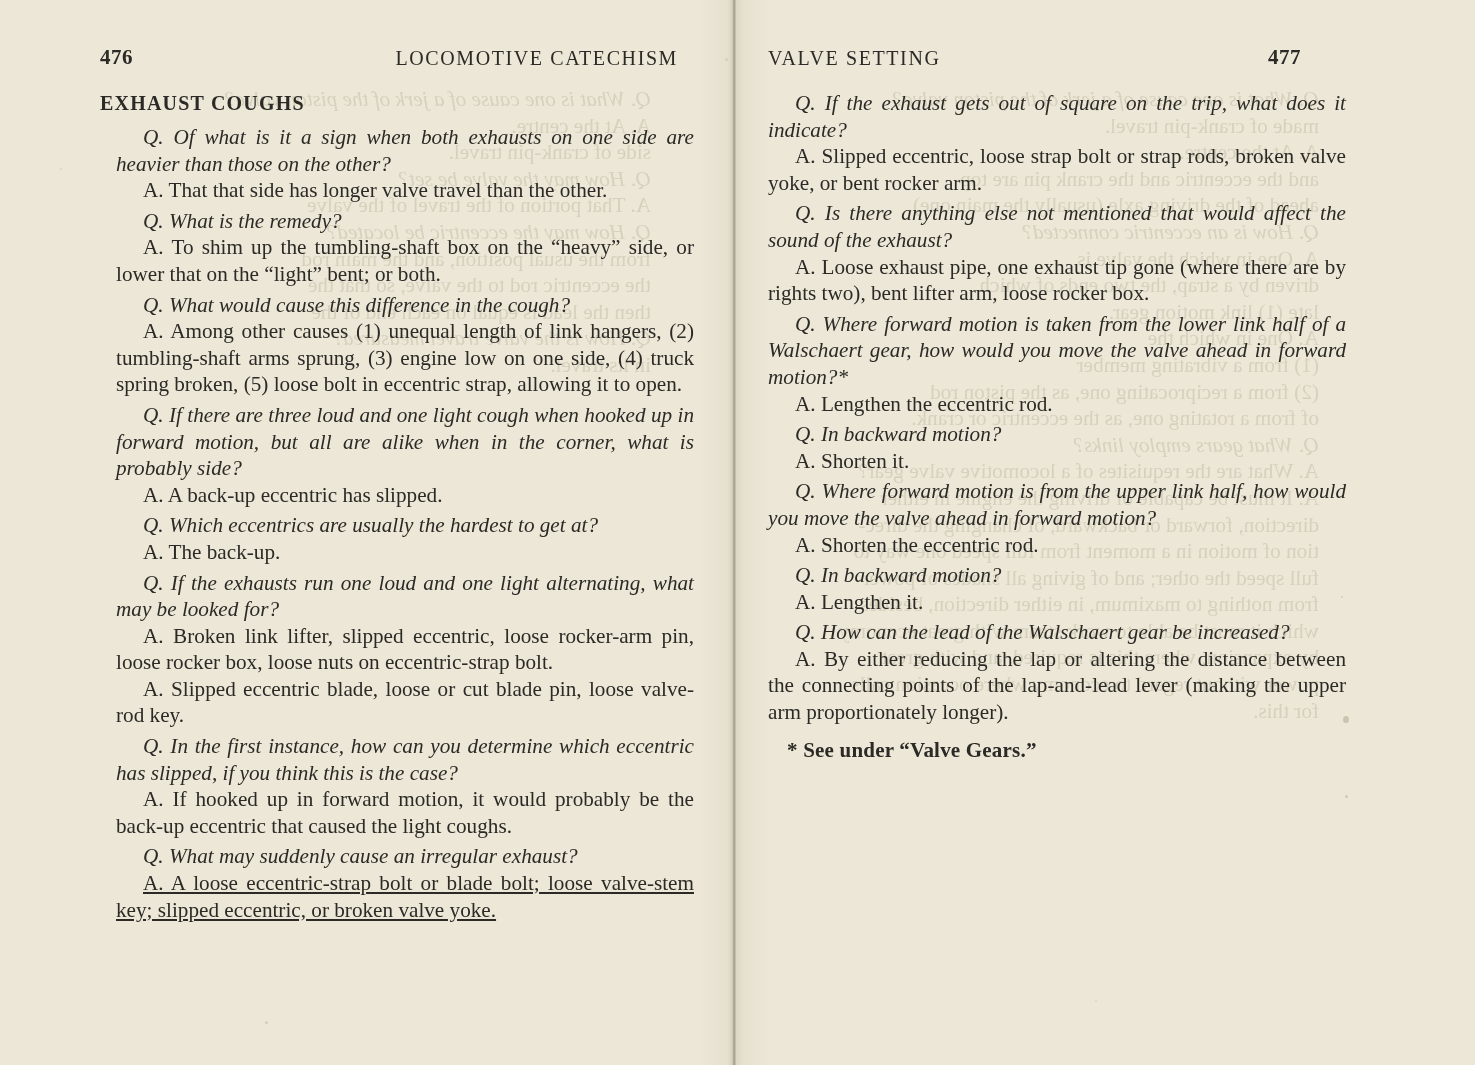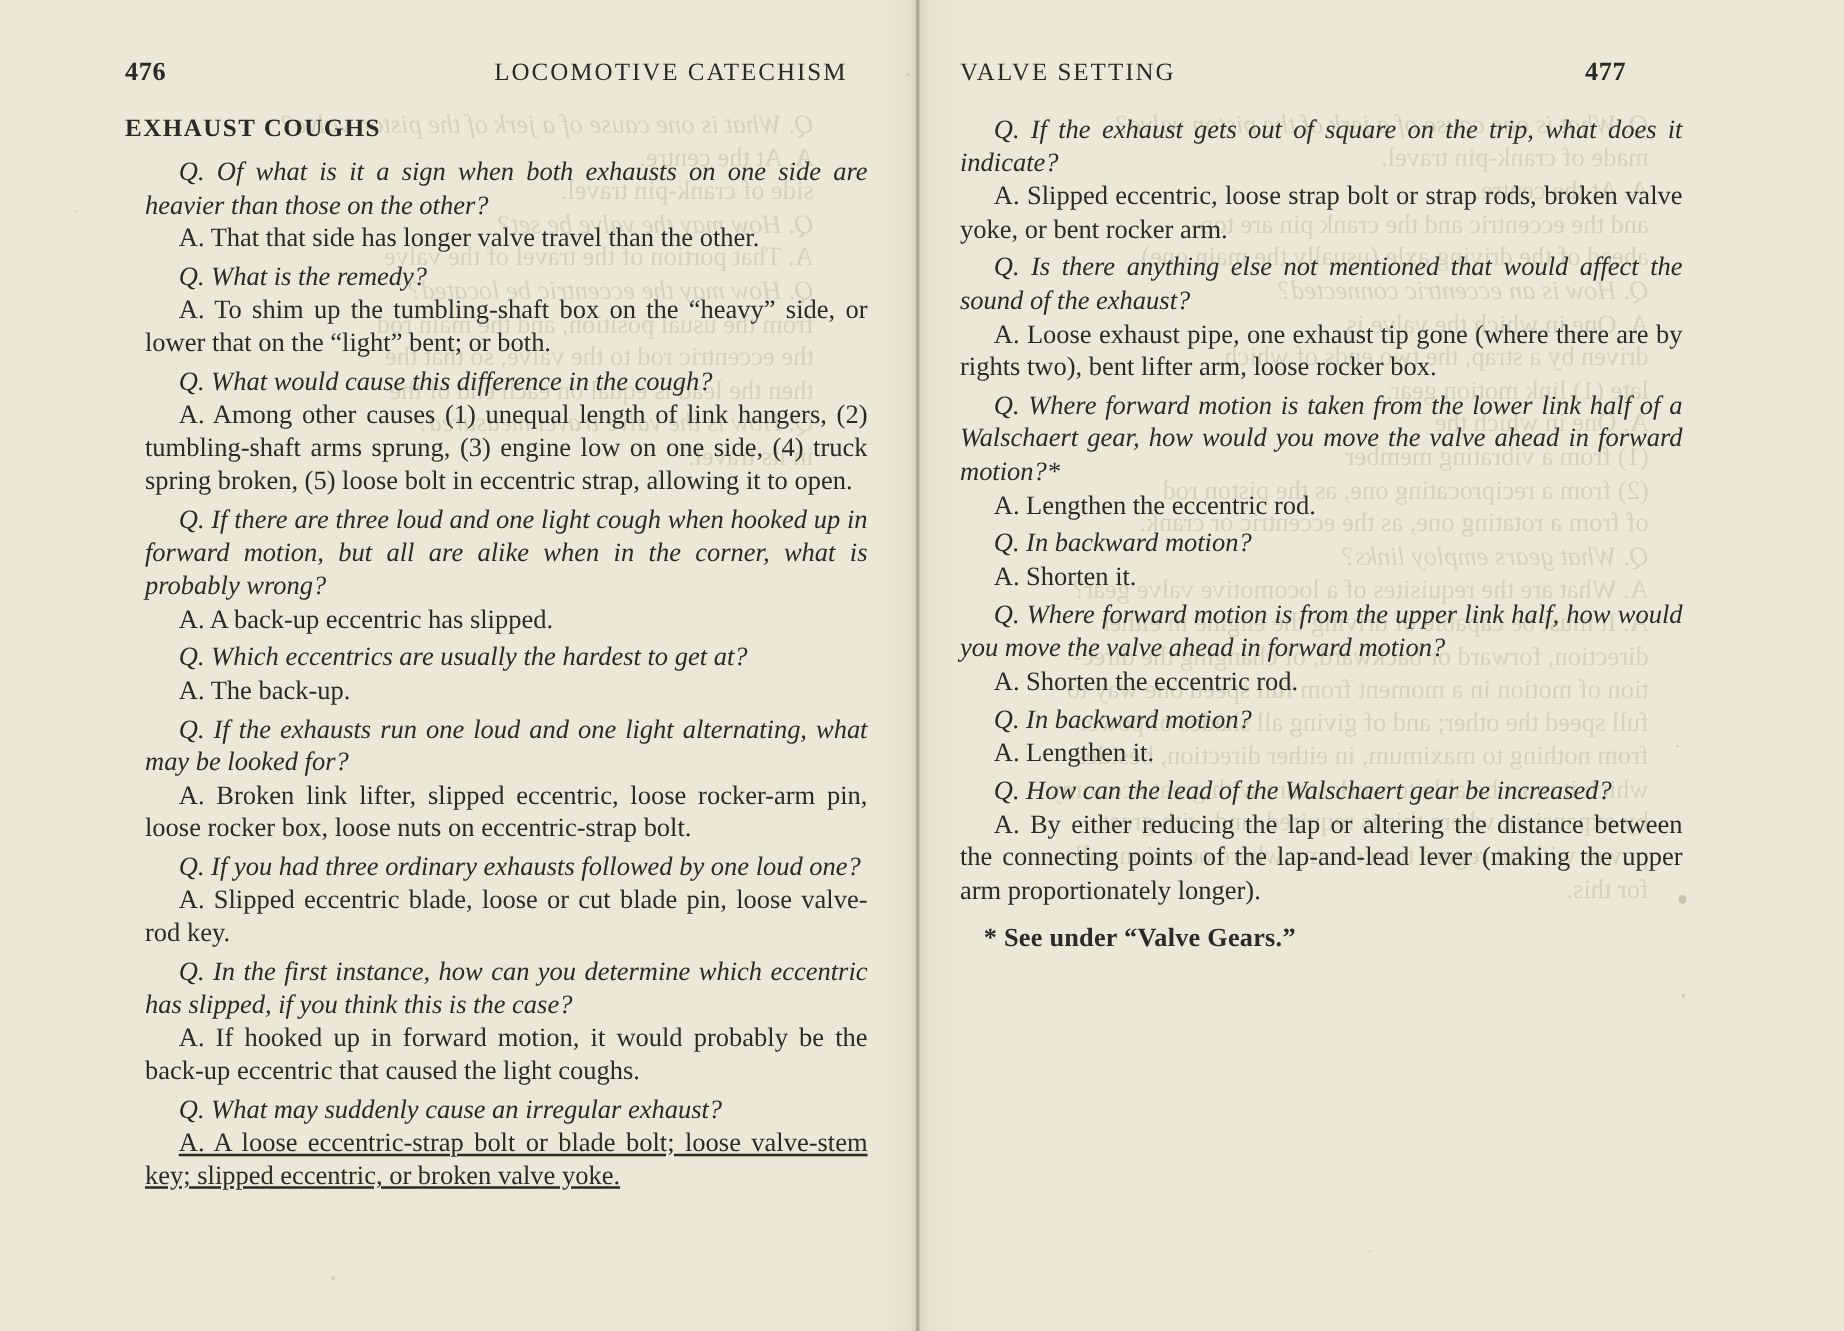--- a/index.html
+++ b/index.html
@@ -190,27 +190,26 @@
 
     <div class="section-heading">EXHAUST COUGHS</div>
 
     <div class="column col-left" id="col-left">
         <p class="para q">Q. Of what is it a sign when both exhausts on one side are heavier than those on the other?</p>
         <p class="para a">A. That that side has longer valve travel than the other.</p>
         <p class="para q">Q. What is the remedy?</p>
         <p class="para a">A. To shim up the tumbling-shaft box on the “heavy” side, or lower that on the “light” bent; or both.</p>
         <p class="para q">Q. What would cause this difference in the cough?</p>
         <p class="para a">A. Among other causes (1) unequal length of link hangers, (2) tumbling-shaft arms sprung, (3) engine low on one side, (4) truck spring broken, (5) loose bolt in eccentric strap, allowing it to open.</p>
-        <p class="para q">Q. If there are three loud and one light cough when hooked up in forward motion, but all are alike when in the corner, what is probably wrong?</p>
+        <p class="para q">Q. If there are three loud and one light cough when hooked up in forward motion, but all are alike when in the corner, what is probably side?</p>
         <p class="para a">A. A back-up eccentric has slipped.</p>
         <p class="para q">Q. Which eccentrics are usually the hardest to get at?</p>
         <p class="para a">A. The back-up.</p>
         <p class="para q">Q. If the exhausts run one loud and one light alternating, what may be looked for?</p>
         <p class="para a">A. Broken link lifter, slipped eccentric, loose rocker-arm pin, loose rocker box, loose nuts on eccentric-strap bolt.</p>
-        <p class="para q">Q. If you had three ordinary exhausts followed by one loud one?</p>
         <p class="para a">A. Slipped eccentric blade, loose or cut blade pin, loose valve-rod key.</p>
         <p class="para q">Q. In the first instance, how can you determine which eccentric has slipped, if you think this is the case?</p>
         <p class="para a">A. If hooked up in forward motion, it would probably be the back-up eccentric that caused the light coughs.</p>
         <p class="para q">Q. What may suddenly cause an irregular exhaust?</p>
         <p class="para a">A. A loose eccentric-strap bolt or blade bolt; loose valve-stem key; slipped eccentric, or broken valve yoke.</p>
       </div>
   </div>
 
   <div class="page-half page-right">
   </div>

